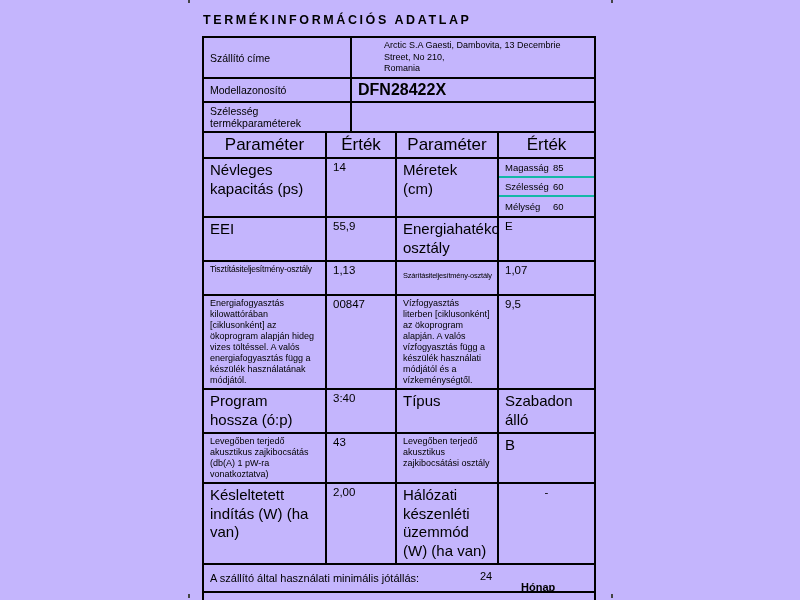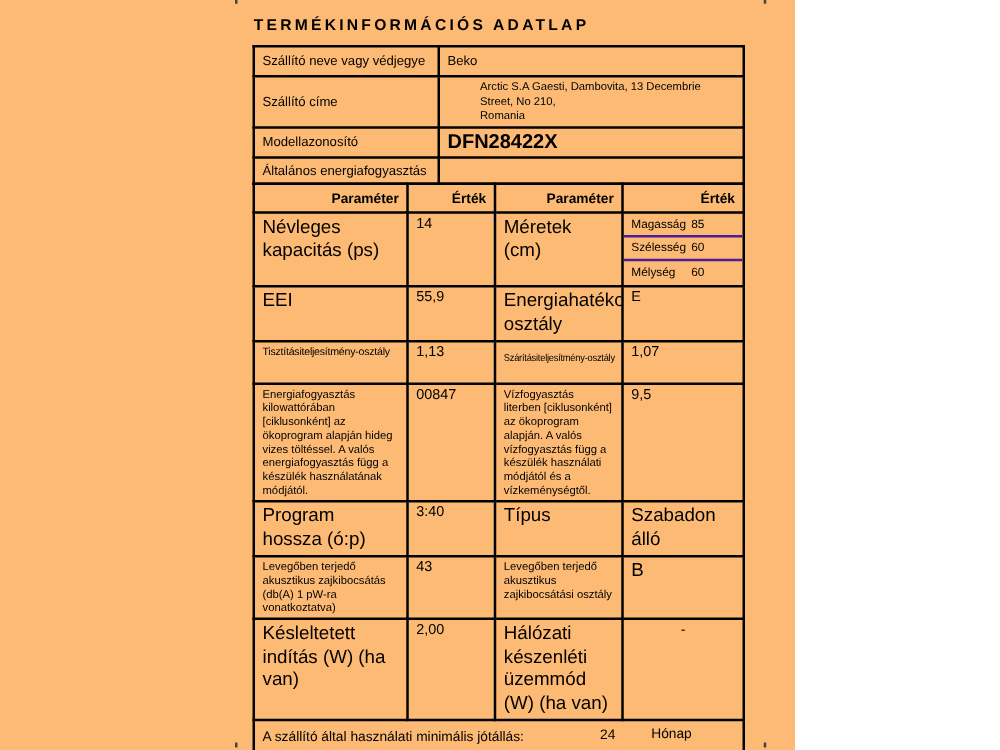--- a/index.html
+++ b/index.html
@@ -1,56 +1,56 @@
 <!DOCTYPE html>
 <html><head>
 <meta charset="utf-8">
 <style>
   html,body { margin:0; padding:0; background:#fff; }
   .page {
-    position:relative; width:636px; height:600px; background:#fdba74;
+    position:relative; width:800px; height:600px; background:#c4b5fd;
     font-family:"Liberation Sans", sans-serif; color:#000; overflow:hidden;
   }
   .sheet { position:absolute; left:202px; top:13px; width:392px; }
   .doc-title {
     font-size:12.5px; font-weight:bold; letter-spacing:2.6px;
     margin:0 0 9px 1px; white-space:nowrap;
   }
   table { border-collapse:collapse; table-layout:fixed; width:392px; border:2px solid #000; }
   td, th { border:2px solid #000; padding:2px 6px; vertical-align:top; overflow:hidden; }
 
   
   .top-table td { vertical-align:middle; font-size:10.5px; }
   .top-table .addr { font-size:9px; line-height:1.3; white-space:pre-line;padding-left:32px; }
   .top-table .model { font-weight:bold; font-size:16px; }
 
   
   .main-table { margin-top:-2px; }
   .main-table th {
-    text-align:right; font-weight:bold; font-size:11px; vertical-align:middle;
+    text-align:center; font-weight:normal; font-size:17px; vertical-align:middle;
   }
   .p10 { font-size:15px; line-height:1.25; }
   .p9  { font-size:9px;  line-height:1.23; }
   .fit1 { font-size:8.5px; letter-spacing:-0.2px; white-space:nowrap;margin-top:48px; }
   .fit2 { display:inline-block; font-size:8px; letter-spacing:-0.2px;
           white-space:nowrap; transform:scaleX(0.93); transform-origin:left top; }
   .val { font-size:11.5px; }
   .ctr { text-align:center; }
 
   .dims-cell { padding:0; }
   .dim-row {
     box-sizing:border-box; height:19px; display:flex; align-items:center;
-    padding:0 6px; font-size:9.5px; border-bottom:2px solid #4c1d95;
+    padding:0 6px; font-size:9.5px; border-bottom:2px solid #14b8a6;
   }
   .dim-row:last-child { border-bottom:none; }
   .dim-name { width:48px; }
 
   .warranty-cell { position:relative; vertical-align:middle; font-size:11px; height:22px; }
   .warranty-value { position:absolute; left:276px; top:5px; }
-  .warranty-unit  { position:absolute; left:317px; top:4px; }
+  .warranty-unit  { position:absolute; left:317px; top:16px;font-weight:bold; }
   .moreinfo-cell  { vertical-align:middle; font-size:11px; height:20px; }
 
   .crop-mark { position:absolute; width:2px; background:#444; }
   .cm-tl { left:188px; top:0;    height:3px; }
   .cm-tr { left:611px; top:0;    height:3px; }
   .cm-bl { left:188px; top:594px; height:4px; }
   .cm-br { left:611px; top:594px; height:4px; }
 </style>
 </head>
 <body>
@@ -65,35 +65,31 @@
   <div class="sheet">
 
     <h1 class="doc-title">TERMÉKINFORMÁCIÓS ADATLAP</h1>
 
     <table class="top-table">
       <colgroup>
           <col style="width:148px">
           <col style="width:244px">
         </colgroup>
       <tbody>
-          <tr style="height:24px">
-        <td>Szállító neve vagy védjegye</td>
-        <td>Beko</td>
-      </tr>
       <tr style="height:29px">
         <td>Szállító címe</td>
         <td class="addr">Arctic S.A  Gaesti, Dambovita, 13 Decembrie Street, No 210,
 Romania</td>
       </tr>
       <tr style="height:20px">
         <td>Modellazonosító</td>
         <td class="model">DFN28422X</td>
       </tr>
       <tr style="height:21px">
-        <td>Általános energiafogyasztás</td>
+        <td>Szélesség termékparaméterek</td>
         <td></td>
       </tr>
     </tbody>
       </table>
 
     <table class="main-table">
       <colgroup>
         <col style="width:123px">
           <col style="width:70px">
           <col style="width:102px">

